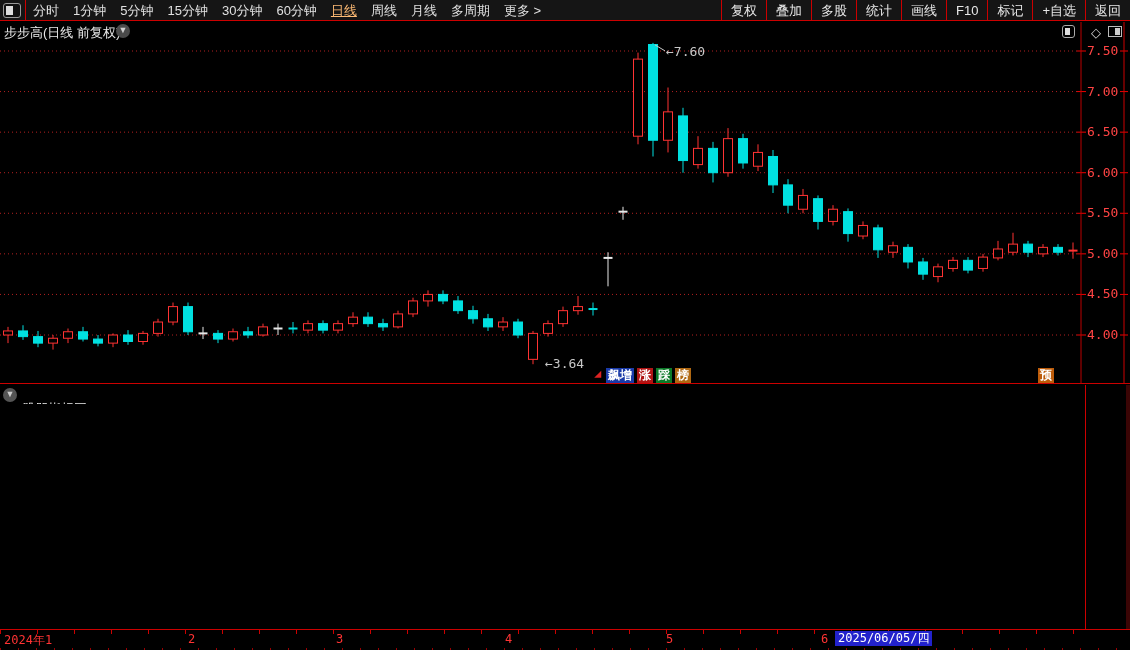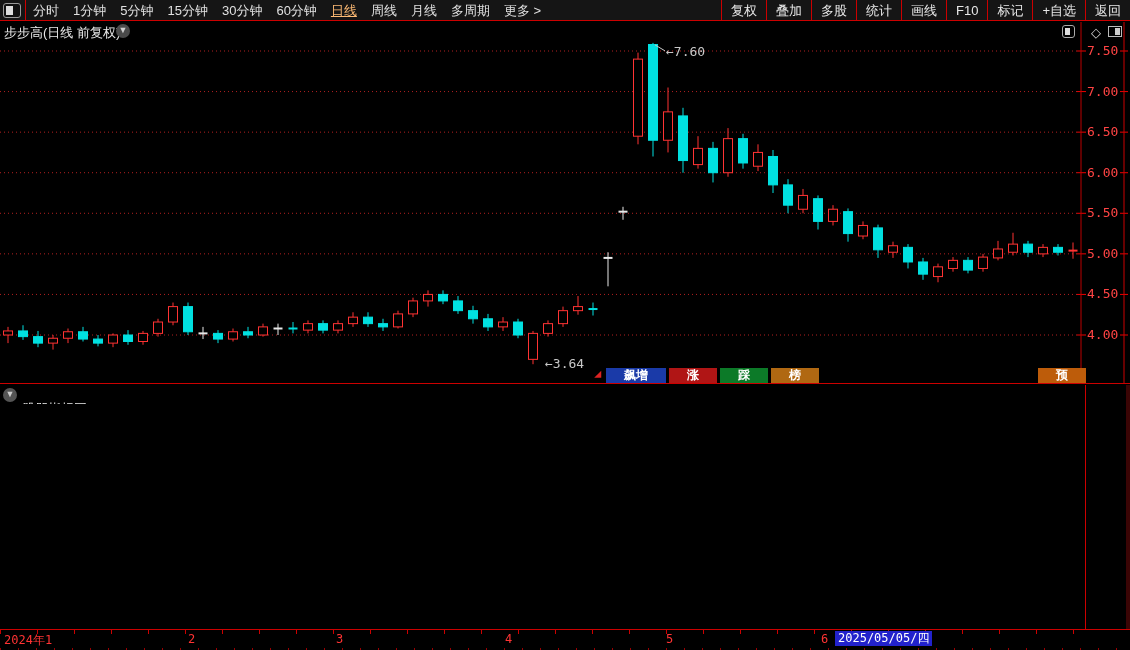--- a/index.html
+++ b/index.html
@@ -28,21 +28,21 @@
   #title-drop { position:absolute; left:116px; top:2px; width:14px; height:14px; border-radius:50%;
     background:#4a4a4a; color:#cfcfcf; font-size:9px; text-align:center; line-height:13px; z-index:5; }
   .corner-icon { position:absolute; top:3px; z-index:5; color:#ddd; font-size:13px; }
   #pin-icon { left:1062px; top:3px; width:13px; height:13px; border:1px solid #aaa; border-radius:3px; position:absolute; }
   #pin-icon .inner { position:absolute; left:2px; top:2px; width:5px; height:7px; background:#ddd; }
   #diamond-icon { left:1091px; }
   #max-icon { left:1108px; top:4px; width:14px; height:11px; border:1px solid #bbb; position:absolute; }
   #max-icon .inner { position:absolute; right:1px; top:1px; width:5px; height:7px; background:#ccc; }
 
   .badge-row { position:absolute; top:346px; display:flex; gap:3px; z-index:6; }
-  .badge { font-size:12px; font-weight:bold; color:#fff; line-height:15px; padding:0 18px; }
+  .badge { font-size:12px; font-weight:bold; color:#fff; line-height:15px; padding:0 2px; }
   .flag { width:0; height:0; border-left:5px solid #d22; border-top:5px solid transparent;
     border-bottom:5px solid transparent; align-self:center; margin-right:1px;
     transform:rotate(45deg); }
 
   
   #statusbar { position:absolute; left:0; top:385px; width:1130px; height:19px; background:#000;
     display:flex; align-items:center; font-size:13px; }
   #status-drop { width:14px; height:14px; border-radius:50%; background:#555; color:#ccc;
     font-size:9px; text-align:center; line-height:13px; margin:0 5px 0 3px; }
   .st-item { margin-right:10px; white-space:nowrap; }
@@ -337,18 +337,18 @@
   <div id="xaxis">
     <div class="ticks"></div>
     <div id="x-labels">
         <div class="x-lab" style="left: 4px;">2024年1</div>
         <div class="x-lab" style="left: 188px;">2</div>
         <div class="x-lab" style="left: 336px;">3</div>
         <div class="x-lab" style="left: 505px;">4</div>
         <div class="x-lab" style="left: 666px;">5</div>
         <div class="x-lab" style="left: 821px;">6</div>
       </div>
-    <div id="x-date">2025/05/05/四</div>
+    <div id="x-date">2025/06/05/四</div>
   </div>
   <div id="bottom-ticks"></div>
 
 
 </div>
 
 </body></html>

